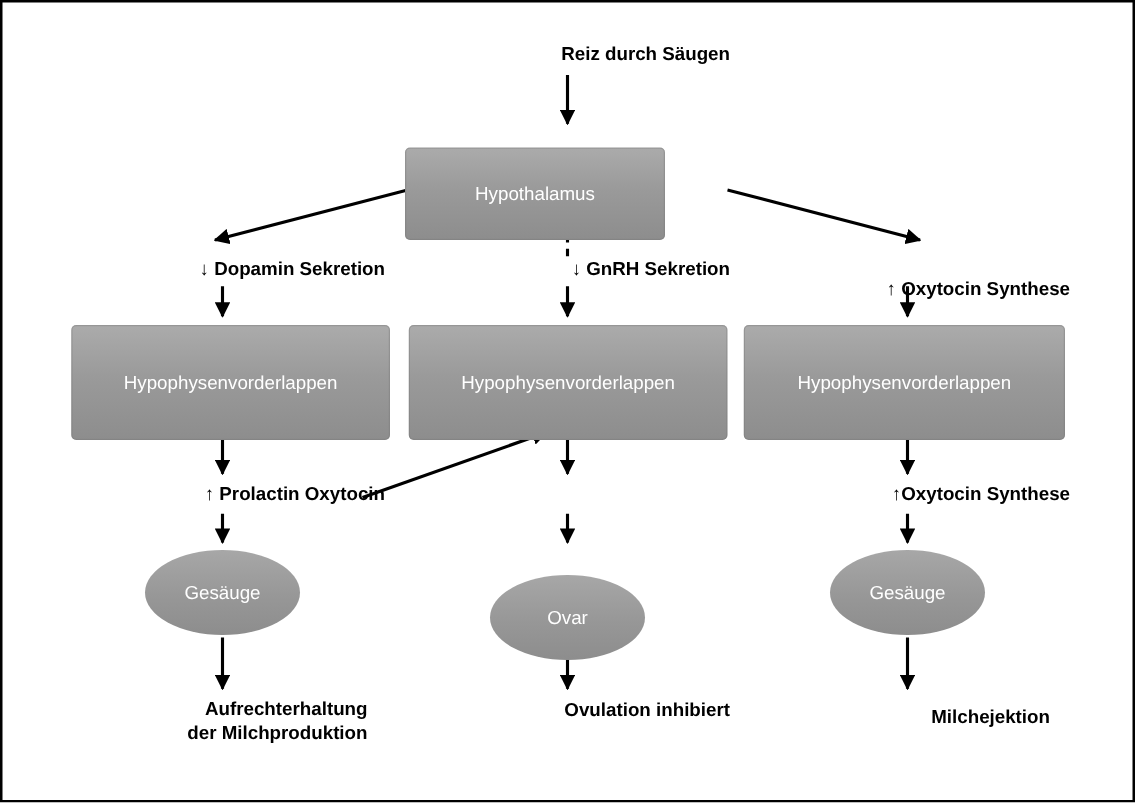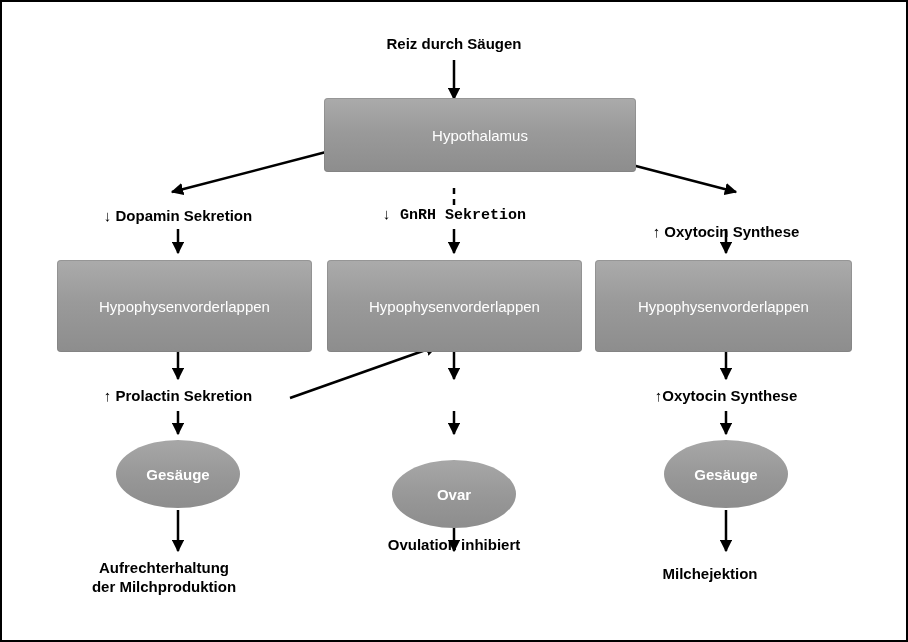--- a/index.html
+++ b/index.html
@@ -16,50 +16,50 @@
     overflow: hidden;
   }
   .arrow-layer {
     position: absolute; left: 0; top: 0;
     width: 908px; height: 642px;
     pointer-events: none;
   }
   .label {
     position: absolute;
     width: 260px;
-    text-align: center;
+    text-align: right;
     font-size: 15px;
     font-weight: 600;
     color: #000000;
     line-height: 1.25;
   }
   .outcome { white-space: pre-line; }
   .gland-box {
     position: absolute;
     height: 92px;
     background: linear-gradient(180deg, #ababab 0%, #9a9a9a 45%, #8d8d8d 100%);
     border-radius: 4px;
     display: flex; align-items: center; justify-content: center;
     color: #ffffff;
     font-size: 15px;
     font-weight: 400;
     box-shadow: 0 0 0 1px rgba(120,120,120,0.4) inset;
   }
   .hypothalamus {
-    left: 322px; top: 96px; width: 312px; height: 74px;
+    left: 322px; top: 116px; width: 208px; height: 74px;
   }
   .organ-ellipse {
     position: absolute;
     width: 124px; height: 68px;
     background: linear-gradient(180deg, #a7a7a7 0%, #979797 55%, #8d8d8d 100%);
     border-radius: 50%;
     display: flex; align-items: center; justify-content: center;
     color: #ffffff;
     font-size: 15px;
-    font-weight: 700;
+    font-weight: 400;
   }
 </style>
 </head>
 <body>
 
 <div class="page">
 
   <svg class="arrow-layer" width="908" height="642" viewBox="0 0 908 642" xmlns="http://www.w3.org/2000/svg">
     <defs>
       <marker id="ah" viewBox="0 0 10 10" refX="9" refY="5" markerWidth="5" markerHeight="5" orient="auto-start-reverse">
@@ -90,32 +90,32 @@
       <line x1="452" y1="508" x2="452" y2="549" marker-end="url(#ah)"></line>
       <line x1="724" y1="508" x2="724" y2="549" marker-end="url(#ah)"></line>
     </g>
   </svg>
 
   <div class="label" style="left:322px; top:33px;">Reiz durch Säugen</div>
 
   <div class="gland-box hypothalamus">Hypothalamus</div>
 
   <div class="label" style="left:46px;  top:205px;">↓ Dopamin Sekretion</div>
-  <div class="label" style="left:322px; top:205px;font-family:Liberation Mono, monospace;">↓ GnRH Sekretion</div>
+  <div class="label" style="left:322px; top:205px;">↓ GnRH Sekretion</div>
   <div class="label" style="left:594px; top:205px;margin-top:16px;">↑ Oxytocin Synthese</div>
 
   <div class="gland-box" style="left:55px;  top:258px; width:255px;">Hypophysenvorderlappen</div>
   <div class="gland-box" style="left:325px; top:258px; width:255px;">Hypophysenvorderlappen</div>
   <div class="gland-box" style="left:593px; top:258px; width:257px;">Hypophysenvorderlappen</div>
 
-  <div class="label" style="left:46px;  top:385px;">↑ Prolactin Sekretion</div>
+  <div class="label" style="left:46px;  top:385px;">↑ Prolactin Oxytocin</div>
   <div class="label" style="left:594px; top:385px;">↑Oxytocin Synthese</div>
 
   <div class="organ-ellipse" style="left:114px; top:438px;">Gesäuge</div>
   <div class="organ-ellipse" style="left:390px; top:458px;">Ovar</div>
   <div class="organ-ellipse" style="left:662px; top:438px;">Gesäuge</div>
 
   <div class="label outcome" style="left:32px;  top:557px;">Aufrechterhaltung
 der Milchproduktion</div>
-  <div class="label outcome" style="left:322px; top:534px;">Ovulation inhibiert</div>
+  <div class="label outcome" style="left:322px; top:558px;">Ovulation inhibiert</div>
   <div class="label outcome" style="left:578px; top:563px;">Milchejektion</div>
 
 </div>
 
 </body></html>

